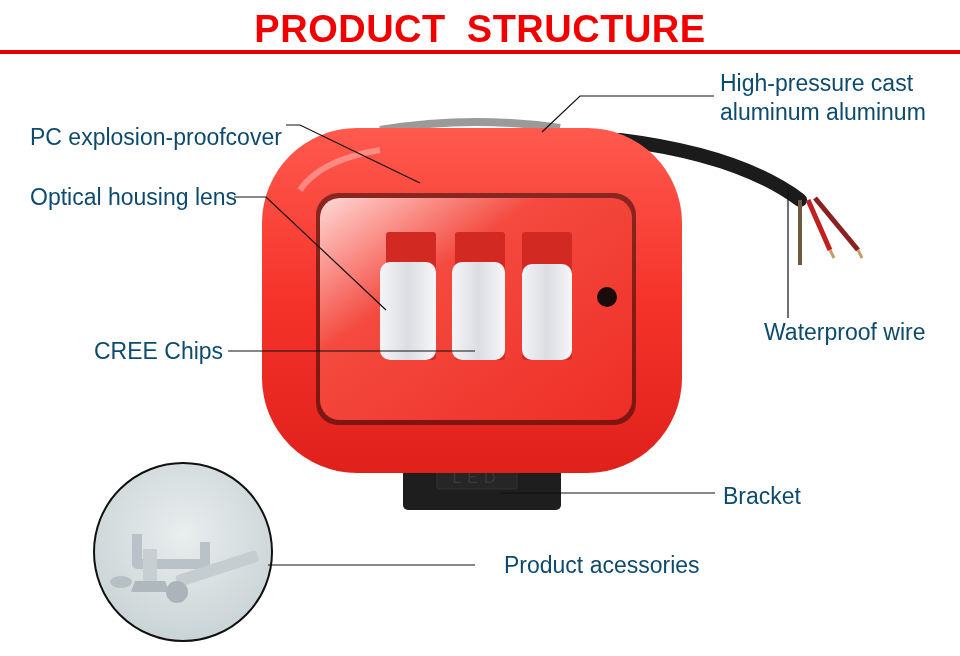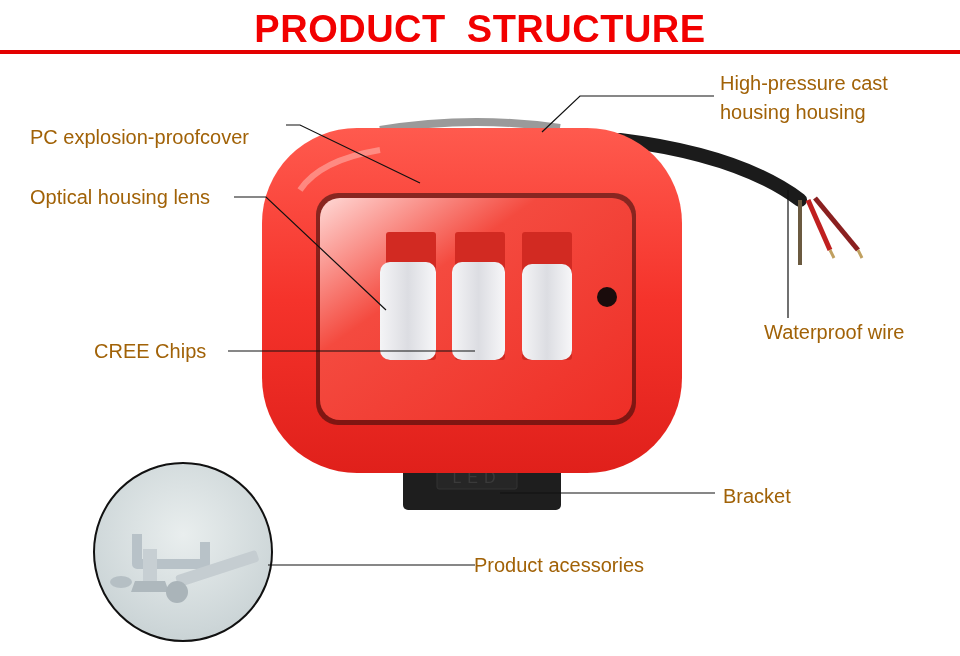--- a/index.html
+++ b/index.html
@@ -1,19 +1,19 @@
 <!DOCTYPE html>
 <html><head>
 <meta charset="utf-8">
 <style>
   html,body{margin:0;padding:0;background:#fff;}
   body{width:960px;height:656px;position:relative;overflow:hidden;font-family:"Liberation Sans","DejaVu Sans",sans-serif;}
   .title{position:absolute;left:0;top:8px;width:960px;text-align:center;font-weight:bold;font-size:38px;color:#f20000;letter-spacing:0.5px;word-spacing:10px;}
   .rule{position:absolute;left:0;top:50px;width:960px;height:4px;background:#e30000;}
-  .label{position:absolute;font-size:20px;color:#a16207;white-space:nowrap;line-height:26px;}
+  .label{position:absolute;font-size:23px;color:#0c4a6e;white-space:nowrap;line-height:26px;}
   svg.lines{position:absolute;left:0;top:0;}
   .product{position:absolute;left:0;top:0;}
   .acc{position:absolute;left:93px;top:462px;width:176px;height:176px;border-radius:50%;border:2px solid #111;background:radial-gradient(circle at 50% 40%,#e9eeee,#cdd6d8 70%,#bfc9cb);overflow:hidden;}
 </style>
 </head>
 <body>
 
 <div class="title">PRODUCT  STRUCTURE</div>
 <div class="rule"></div>
 
@@ -87,16 +87,16 @@
     <path d="M788 190 L788 318"></path>
     <path d="M500 493 L715 493"></path>
     <path d="M268 565 L475 565"></path>
   </g>
 </svg>
 
 <div class="label" style="left:30px;top:124px;">PC explosion-proofcover</div>
 <div class="label" style="left:30px;top:184px;">Optical housing lens</div>
 <div class="label" style="left:94px;top:338px;">CREE Chips</div>
 <div class="label" style="left:720px;top:70px;">High-pressure cast</div>
-<div class="label" style="left:720px;top:99px;">housing housing</div>
+<div class="label" style="left:720px;top:99px;">aluminum aluminum</div>
 <div class="label" style="left:764px;top:319px;">Waterproof wire</div>
 <div class="label" style="left:723px;top:483px;">Bracket</div>
-<div class="label" style="left:474px;top:552px;">Product acessories</div>
+<div class="label" style="left:504px;top:552px;">Product acessories</div>
 
 </body></html>

